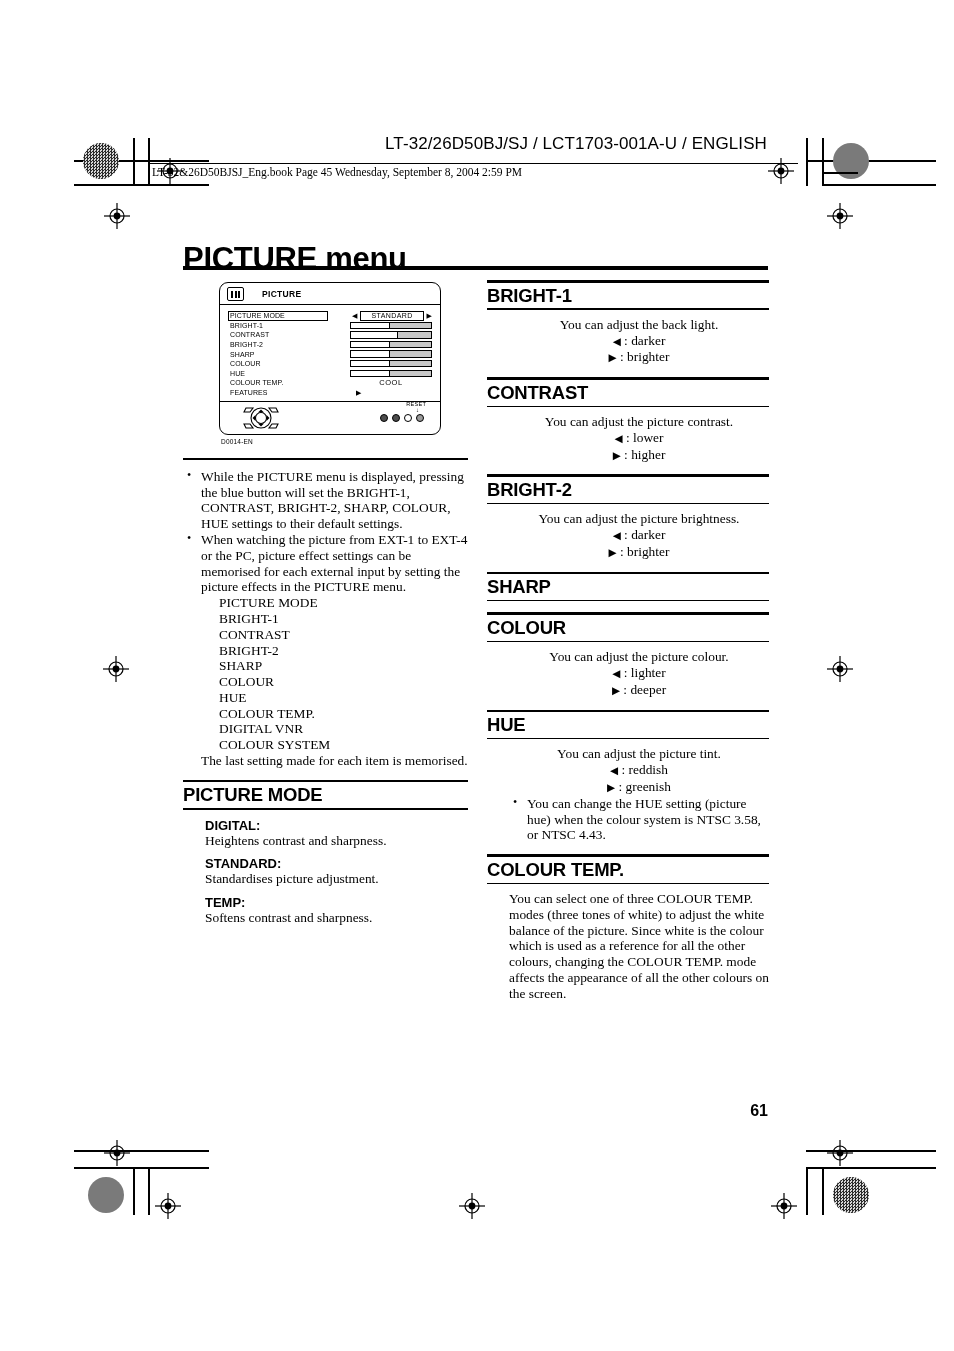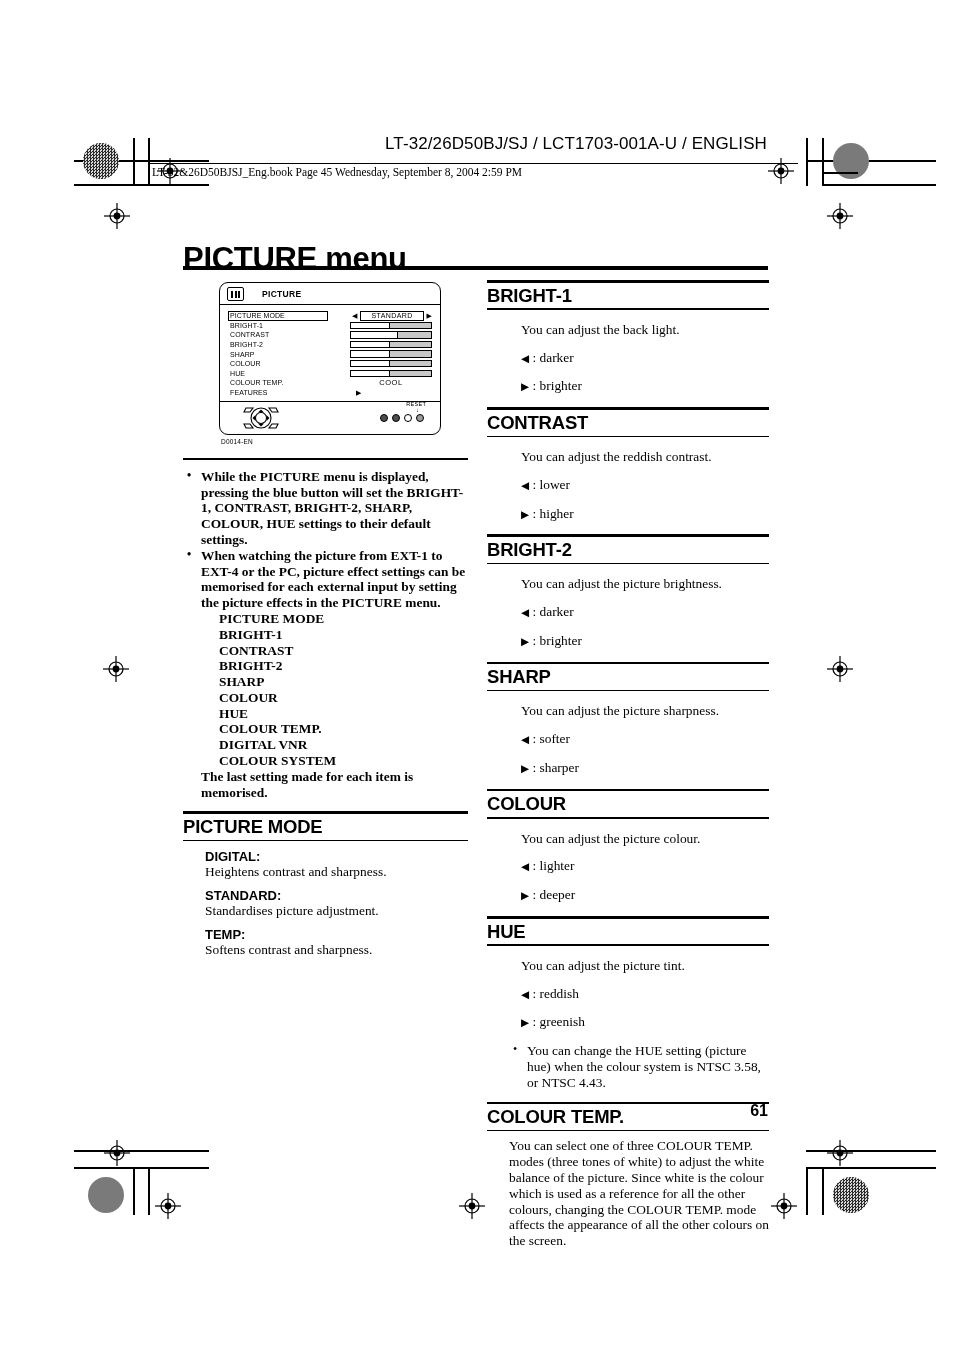--- a/index.html
+++ b/index.html
@@ -243,21 +243,21 @@
     font-size: 18.5px;
     letter-spacing: -0.2px;
     line-height: 1.18;
     padding: 2px 0 2px 0;
   }
   .body {
     font-family: "Liberation Serif", serif;
     font-size: 13.4px;
     line-height: 15.8px;
   }
-  .body p { margin: 12px; }
+  .body p { margin: 0; text-align: center; }
   .indent { padding-left: 22px; }
   .sub-h {
     font-family: "Liberation Sans", sans-serif;
     font-weight: bold;
     font-size: 13px;
     margin-top: 8px;
   }
   ul.bullets {
     list-style: none;
     margin: 0;
@@ -546,21 +546,21 @@
             <span class="dot half"></span>
           </span>
         </span>
       </div>
     </div>
     <div class="fig-code">D0014-EN</div>
   </div>
 
   <div class="rule-thin" style="margin-top:13px; width:285px;"></div>
 
-  <div class="body" style="margin-top:9px;font-weight:bold;">
+  <div class="body" style="margin-top:9px;">
     <ul class="bullets">
       <li>
         <span>While the PICTURE menu is displayed, pressing the blue button will set the BRIGHT-1, CONTRAST, BRIGHT-2, SHARP, COLOUR, HUE settings to their default settings.</span>
       </li>
       <li>
         <span>When watching the picture from EXT-1 to EXT-4 or the PC, picture effect settings can be memorised for each external input by setting the picture effects in the PICTURE menu.</span><br>
         <div class="plainlist">
           <div>PICTURE MODE</div>
           <div>BRIGHT-1</div>
           <div>CONTRAST</div>
@@ -604,46 +604,41 @@
       <p><span class="tri">◀</span> <span>: darker</span></p>
       <p><span class="tri">▶</span> <span>: brighter</span></p>
     </div>
   </div>
 
   <div style="margin-top:11px;">
     <div class="rule-thick"></div>
     <div class="sec-h">CONTRAST</div>
     <div class="rule-thin"></div>
     <div class="body indent" style="margin-top:7px;">
-      <p>You can adjust the reddish contrast.</p>
+      <p>You can adjust the picture contrast.</p>
       <p><span class="tri">◀</span> <span>: lower</span></p>
       <p><span class="tri">▶</span> <span>: higher</span></p>
     </div>
   </div>
 
   <div style="margin-top:11px;">
     <div class="rule-thick"></div>
     <div class="sec-h">BRIGHT-2</div>
     <div class="rule-thin"></div>
     <div class="body indent" style="margin-top:7px;">
       <p>You can adjust the picture brightness.</p>
       <p><span class="tri">◀</span> <span>: darker</span></p>
       <p><span class="tri">▶</span> <span>: brighter</span></p>
     </div>
   </div>
 
   <div style="margin-top:11px;">
     <div class="rule-thick"></div>
     <div class="sec-h">SHARP</div>
     <div class="rule-thin"></div>
-    <div class="body indent" style="margin-top:7px;">
-      <p>You can adjust the picture sharpness.</p>
-      <p><span class="tri">◀</span> <span>: softer</span></p>
-      <p><span class="tri">▶</span> <span>: sharper</span></p>
-    </div>
   </div>
 
   <div style="margin-top:11px;">
     <div class="rule-thick"></div>
     <div class="sec-h">COLOUR</div>
     <div class="rule-thin"></div>
     <div class="body indent" style="margin-top:7px;">
       <p>You can adjust the picture colour.</p>
       <p><span class="tri">◀</span> <span>: lighter</span></p>
       <p><span class="tri">▶</span> <span>: deeper</span></p>

